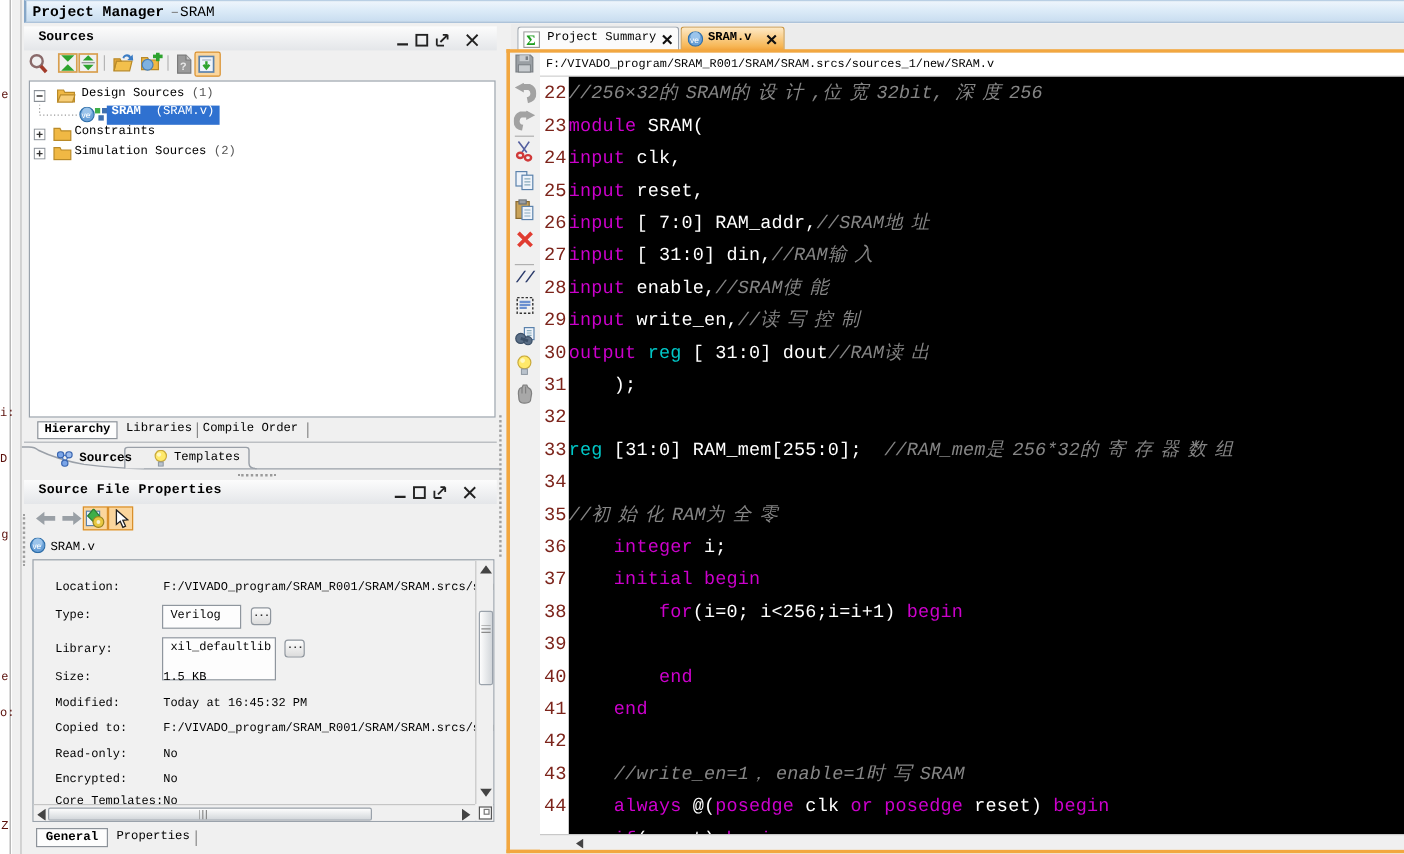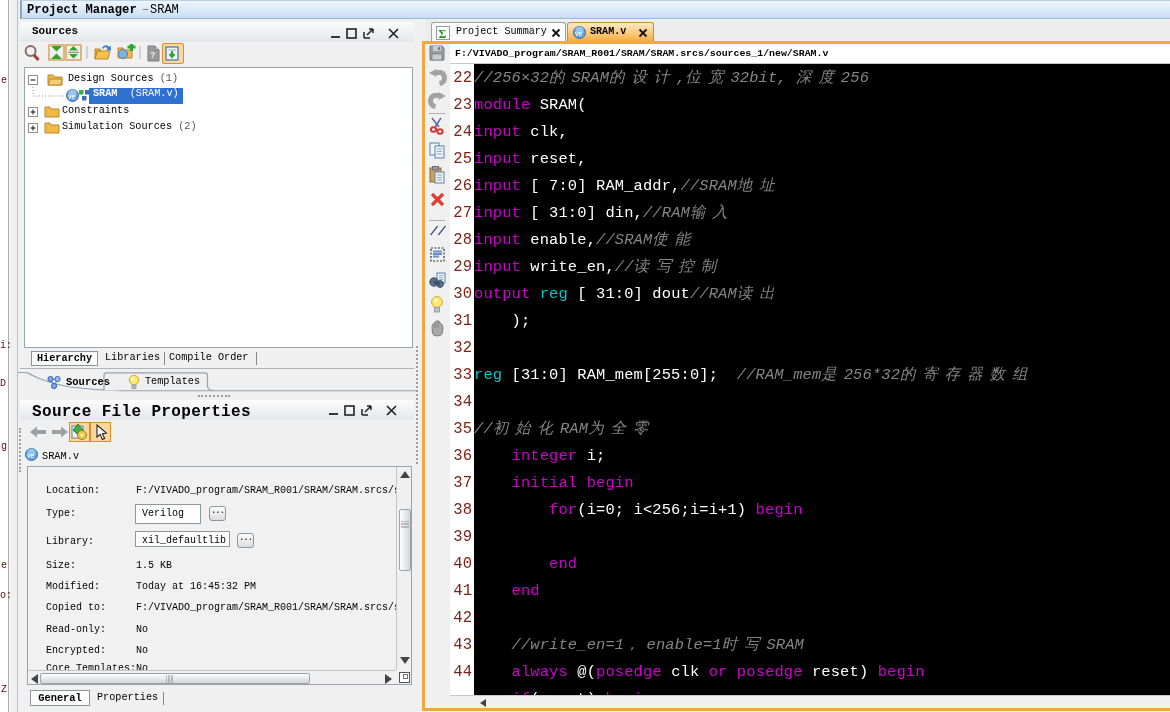--- a/index.html
+++ b/index.html
@@ -37,21 +37,21 @@
 
 .sb{position:absolute;background:#f0f0f0}
 .sbthumb{position:absolute;background:linear-gradient(90deg,#fdfdfd,#d2d6da);border:1px solid #9aa2ab;border-radius:2px}
 .sbthumbh{position:absolute;background:linear-gradient(#fdfdfd,#d2d6da);border:1px solid #9aa2ab;border-radius:2px}
 
 #tabbar{left:426px;top:20px;width:744px;height:21px;background:#ececec}
 .etab{position:absolute;top:2px;height:20px;border:1px solid #9aa2ab;border-bottom:none;border-radius:3px 3px 0 0;font-size:10.1px;letter-spacing:0}
 #tab2{background:linear-gradient(#fde9c6,#f7b858 80%,#f3a33c);border-color:#c98f33}
 #tab1{background:#fbfbfb}
 #pathbar{left:450px;top:44px;width:720px;height:20px;background:#fff;border-bottom:1px solid #c8c8c8}
-#pathbar span{position:absolute;left:5px;top:4px;font-weight:bold;font-size:9.9px;letter-spacing:0}
+#pathbar span{position:absolute;left:5px;top:4px;font-weight:normal;font-size:9.9px;letter-spacing:0}
 #edicons{left:425px;top:44px;width:25px;height:651px;background:#f0f0f0}
 #gutter{left:450px;top:64px;width:24px;height:631px;background:#fff}
 #code{left:474px;top:64px;width:696px;height:631px;background:#000}
 .ln{position:absolute;right:2px;height:27px;line-height:27px;color:#7c241b;font-size:15.6px}
 .cl{position:absolute;left:0px;height:27px;line-height:27px;font-size:15.4px;color:#fff;white-space:pre;letter-spacing:.15px}
 .kw{color:#cc00cc}
 .cy{color:#00c8c8;font-weight:normal}
 .cm{color:#858585;font-style:italic}
 .cjk{letter-spacing:7px}
 
@@ -213,21 +213,21 @@
  <svg class="a" style="left:110px;top:9px" width="12" height="14" viewBox="0 0 12 14">
       <circle cx="6" cy="5" r="4.7" fill="#ffe96a" stroke="#c9a93a"></circle>
       <circle cx="4.5" cy="3.8" r="1.8" fill="#fff7c0"></circle>
       <rect x="4" y="10" width="4" height="3.5" fill="#b9c2cc" stroke="#8a949e" stroke-width="0.8"></rect>
     </svg>
  <div class="a" style="left:127px;top:10px;font-size:10.2px">Templates</div>
 </div>
 <div class="a" style="left:198px;top:395px;width:32px;height:3px;border-top:2px dotted #9a9a9a"></div>
 
 <div class="a phead" style="left:20px;top:400px;width:394px">
-    <span class="t" style="font-size:16px;letter-spacing:.35px">Source File Properties</span>
+    <span class="t" style="font-size:11px;letter-spacing:.35px">Source File Properties</span>
  <svg class="wbtn" style="left:308px;top:5px" width="80" height="12" viewBox="0 0 80 12">
   <line x1="1" y1="9" x2="10" y2="9" stroke="#222" stroke-width="1.8"></line>
   <rect x="17" y="1" width="9" height="9" fill="none" stroke="#222" stroke-width="1.6"></rect>
   <path d="M34 10 L34 4 M34 10 L40 10 M37 7 L43 1 M43 1 L43 5 M43 1 L39 1" stroke="#222" stroke-width="1.5" fill="none"></path>
   <path d="M59 1 L68 10 M68 1 L59 10" stroke="#222" stroke-width="1.6"></path>
  </svg>
 </div>
 <div class="a" id="sfptools" style="left:20px;top:420px;width:394px;height:26px">
  <svg class="a" style="left:9px;top:5px" width="40" height="14" viewBox="0 0 40 14">
       <path d="M1 7 L8 1.5 L8 5 L17 5 L17 9 L8 9 L8 12.5 Z" fill="#9aa0a6"></path>
@@ -257,21 +257,21 @@
 </div>
 <div class="a" id="propbox">
  <div class="prow" style="left:18px;top:18px">Location:</div>
     <div class="prow" style="left:108px;top:18px">F:/VIVADO_program/SRAM_R001/SRAM/SRAM.srcs/sources_1/ne</div>
  <div class="prow" style="left:18px;top:41px">Type:</div>
  <div class="pbox" style="left:107px;top:37px;width:66px;height:20px;background:#fdfdfd">
       <span style="position:absolute;left:6px;top:3px">Verilog</span>
     </div>
  <div class="dots" style="left:181px;top:39px;width:17px;height:15px">...</div>
  <div class="prow" style="left:18px;top:69px">Library:</div>
- <div class="pbox" style="left:107px;top:64px;width:95px;height:16px;background:#fdfdfd">
+ <div class="pbox" style="left:107px;top:64px;width:95px;height:36px;background:#fdfdfd">
       <span style="position:absolute;left:6px;top:3px">xil_defaultlib</span>
     </div>
  <div class="dots" style="left:209px;top:66px;width:17px;height:15px">...</div>
  <div class="prow" style="left:18px;top:93px">Size:</div>
     <div class="prow" style="left:108px;top:93px">1.5 KB</div>
  <div class="prow" style="left:18px;top:114px">Modified:</div>
     <div class="prow" style="left:108px;top:114px">Today at 16:45:32 PM</div>
  <div class="prow" style="left:18px;top:135px">Copied to:</div>
     <div class="prow" style="left:108px;top:135px">F:/VIVADO_program/SRAM_R001/SRAM/SRAM.srcs/sources_1/ne</div>
  <div class="prow" style="left:18px;top:157px">Read-only:</div>

